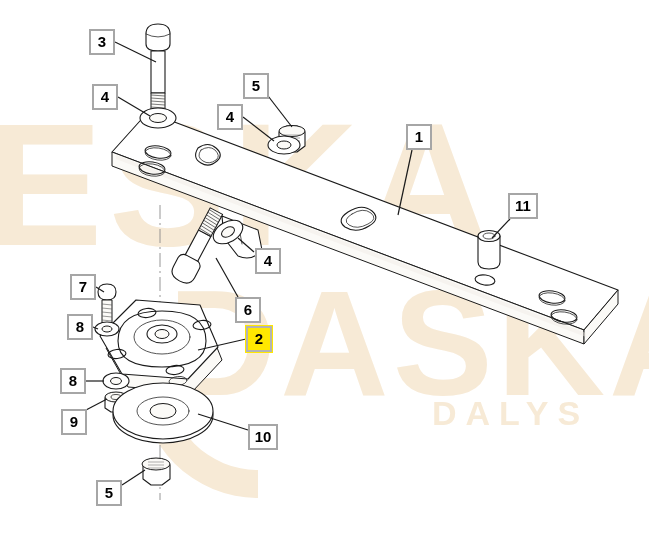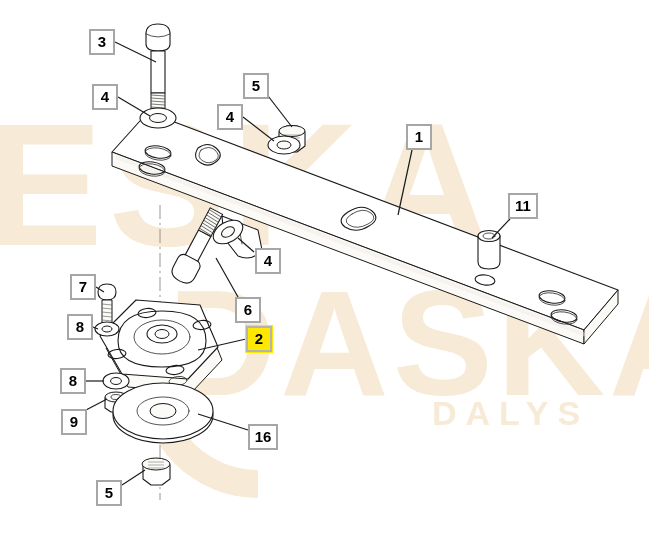--- a/index.html
+++ b/index.html
@@ -322,17 +322,17 @@
   <div class="callout-box" style="left:70px; top:274px;">7</div>
 
   <div class="callout-box" style="left:67px; top:314px;">8</div>
 
   <div class="callout-box highlight" style="left:246px; top:326px;">2</div>
 
   <div class="callout-box" style="left:60px; top:368px;">8</div>
 
   <div class="callout-box" style="left:61px; top:409px;">9</div>
 
-  <div class="callout-box wide" style="left:248px; top:424px;">16</div>
+  <div class="callout-box wide" style="left:248px; top:424px;">10</div>
 
   <div class="callout-box" style="left:96px; top:480px;">5</div>
 
 </div>
 
 </body></html>

